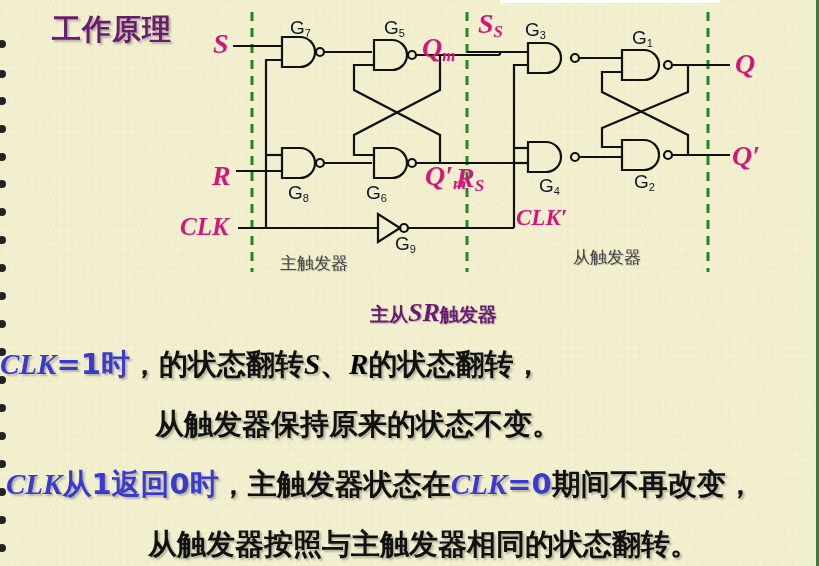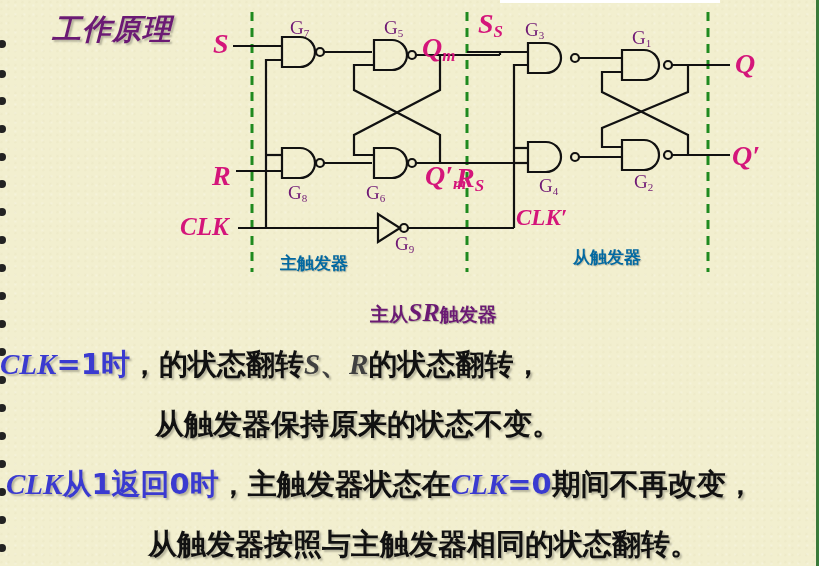--- a/index.html
+++ b/index.html
@@ -16,48 +16,48 @@
     position:absolute; right:0; top:0; width:3px; height:566px; background:#3a7a3a;
   }
   .top-white { position:absolute; left:500px; top:0; width:220px; height:3px; background:#ffffff; }
   .spiral { position:absolute; left:0; top:0; width:8px; height:566px; }
   .spiral span {
     position:absolute; left:-2px; width:8px; height:8px; border-radius:50%; background:#222;
   }
   .title {
     position:absolute; left:52px; top:10px; font-size:29px; font-weight:bold;
     color:#6b1a74; text-shadow:2px 2px 2px rgba(0,0,0,0.25);
-    font-family: "DejaVu Sans", sans-serif; letter-spacing:1px;font-style:italic;
+    font-family: "DejaVu Sans", sans-serif; letter-spacing:1px;
   }
   svg.circuit { position:absolute; left:0; top:0; }
   .sig {
     position:absolute; color:#d4157a; font-family:"Liberation Serif", serif;
     font-style:italic; font-weight:bold; font-size:28px; line-height:1;
   }
   .sig sub { font-size:17px; vertical-align:-4px; }
   .gate-label {
-    position:absolute; font-family:Liberation Serif, serif; font-size:19px; color:#701a75; line-height:1;
+    position:absolute; font-family:Liberation Sans, sans-serif; font-size:19px; color:#0f172a; line-height:1;
   }
   .gate-label sub { font-size:11px; vertical-align:-3px; }
   .sec-label {
-    position:absolute; color:#0369a1; font-size:17px; font-weight:bold;
+    position:absolute; color:#404040; font-size:17px; font-weight:normal;
     text-shadow:1px 1px 1px rgba(0,0,0,0.2);
   }
   .caption {
     position:absolute; left:370px; top:298px; color:#6b1a74; font-size:19px; font-weight:bold;
     text-shadow:1px 1px 1px rgba(0,0,0,0.25);
   }
   .caption i { font-family:"Liberation Serif", serif; font-size:26px; }
   .line {
     position:absolute; font-size:29px; font-weight:bold; color:#111;
     text-shadow:2px 2px 2px rgba(0,0,0,0.25); white-space:nowrap;
   }
   .blue { color:#3a3ad0; }
   .blue i, .pink i { font-family:"Liberation Serif", serif; }
-  .pink { color:#404040; }
+  .pink { color:#000000; }
 </style>
 </head>
 <body>
 
 <div class="spiral">
   <span style="top:40px"></span>
     <span style="top:70px"></span>
     <span style="top:97px"></span>
   <span style="top:125px"></span>
     <span style="top:153px"></span>

